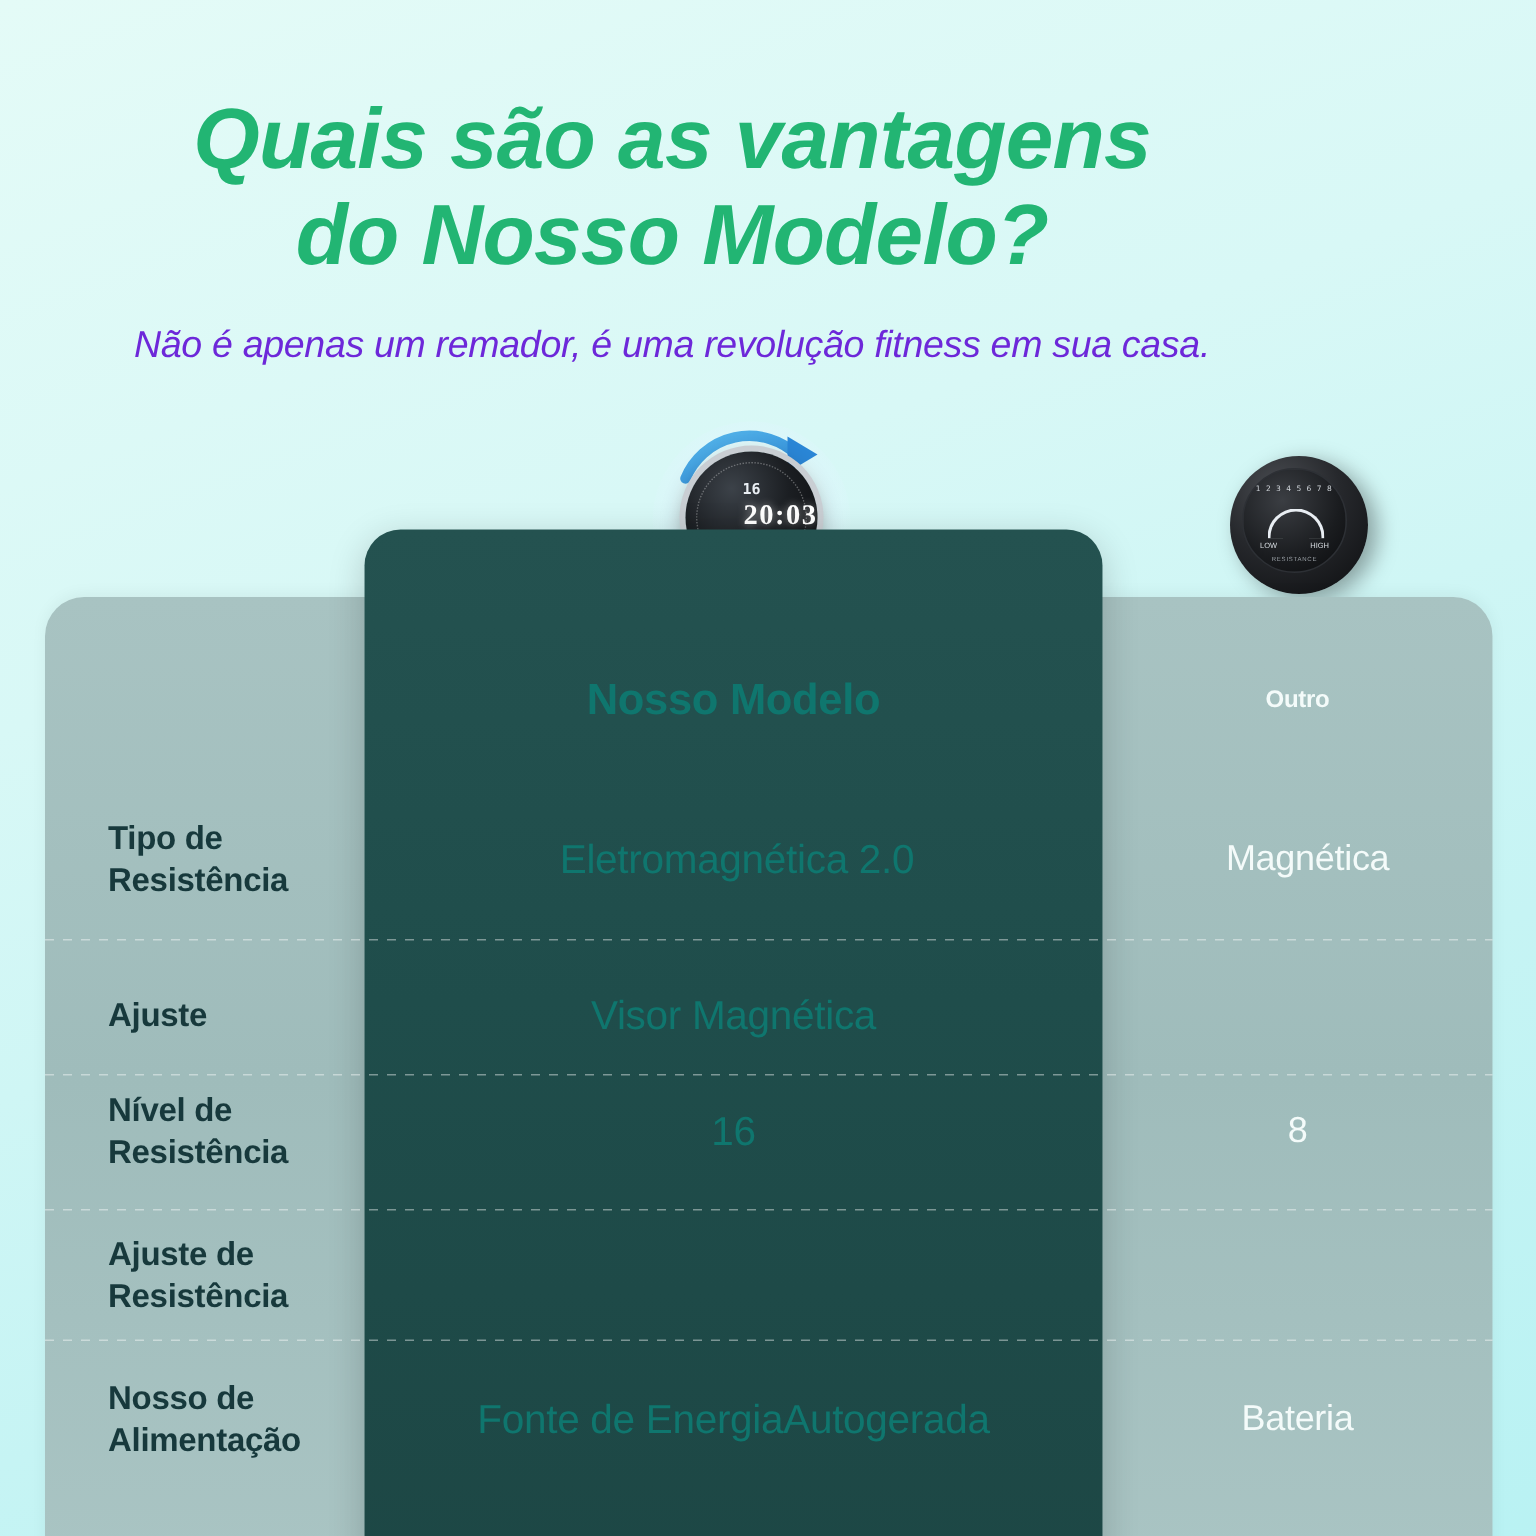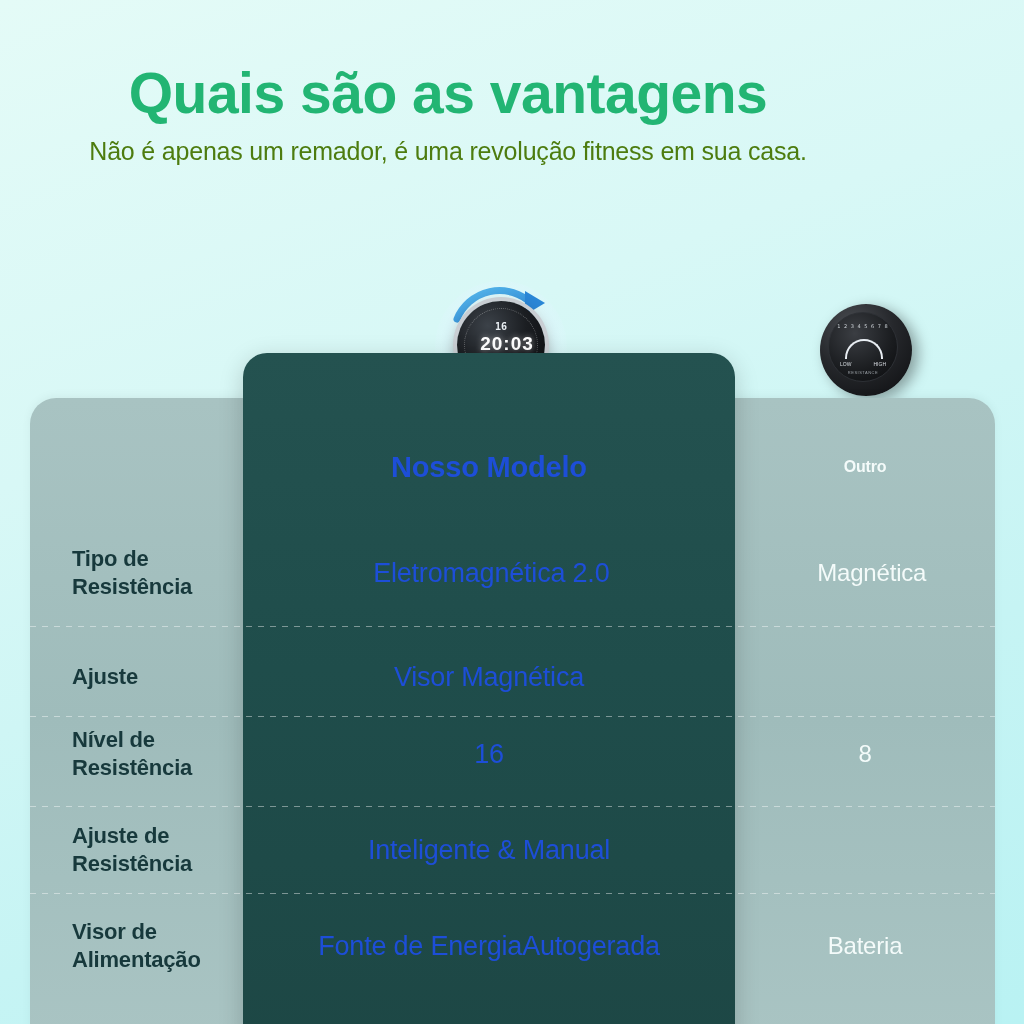--- a/index.html
+++ b/index.html
@@ -4,34 +4,34 @@
 <style>
   * { margin:0; padding:0; box-sizing:border-box; }
   html,body{ width:1024px; height:1024px; overflow:hidden; }
   body{
     font-family:"Liberation Sans", sans-serif;
     background:linear-gradient(160deg,#e4fbf7 0%,#d8f8f6 35%,#c6f4f4 70%,#b9f2f3 100%);
     position:relative;
   }
 
   
-  #header{ position:absolute; top:0; left:0; width:896px; text-align:center; }
+  #header{ position:absolute; top:0; left:0; width:896px; text-align:center;font-style:italic; }
   #title{
     margin-top:62px;
     font-size:57px;
     font-weight:800;
     line-height:1.12;
     color:#22b573;
     letter-spacing:-0.5px;
   }
   #title .l2{ display:block; }
   #subtitle{
-    margin-top:11px;
+    margin-top:26px;
     font-size:25px;
-    color:#4d7c0f;
+    color:#6d28d9;
     letter-spacing:-0.2px;
   }
 
   
   #console-wrap{
     position:absolute; left:421px; top:277px; width:160px; height:138px;
   }
   #console-glow{
     position:absolute; left:14px; top:4px; width:132px; height:132px;
     border-radius:50%;
@@ -48,23 +48,23 @@
   #console-face .ring{
     position:absolute; left:7px; top:7px; width:74px; height:74px; border-radius:50%;
     border:1px dotted rgba(255,255,255,.30);
   }
   #console-face .lvl{
     position:absolute; left:0; right:0; top:20px; text-align:center;
     color:#e9eef3; font-size:10px; font-weight:700;
     font-family:"DejaVu Sans Mono", monospace;
   }
   #console-face .time{
-    position:absolute; left:12px; right:0; top:32px; text-align:center;
+    position:absolute; left:12px; right:0; top:32px; text-align:right;
     color:#ffffff; font-size:19px; font-weight:700; letter-spacing:1px;
-    font-family:Liberation Sans, sans-serif;
+    font-family:Liberation Serif, serif;
     text-shadow:0 0 6px rgba(255,255,255,.55);
   }
   #console-face .dot{
     position:absolute; left:41px; top:62px; width:6px; height:6px;
     border-radius:50%; background:#2f86c9;
   }
 
   #knob-wrap{ position:absolute; left:802px; top:296px; width:126px; height:106px; }
   #knob-body{
     position:absolute; left:18px; top:8px; width:92px; height:92px;
@@ -113,41 +113,42 @@
   .row{
     position:absolute; left:0; width:965px; display:flex; align-items:center;
   }
   .cell{ display:flex; align-items:center; }
   .c-label{
     width:213px; padding-left:42px; flex-direction:column; align-items:flex-start;
     color:#17393c; font-size:22px; font-weight:700; line-height:1.28; letter-spacing:-.2px;
   }
   .c-ours{
     width:492px; justify-content:center; text-align:center;
-    color:#1d4ed8; font-size:27px; line-height:1.26; letter-spacing:-.2px;
+    color:#0f766e; font-size:27px; line-height:1.26; letter-spacing:-.2px;
   }
   .c-other{
     width:260px; justify-content:center; text-align:center;
     color:#f4fbfa; font-size:24px; line-height:1.26; letter-spacing:-.2px;
   }
   .hdr .c-ours{ font-size:29px; font-weight:700; }
   .hdr .c-other{ font-size:16px; font-weight:700; }
 
   .divider{
     position:absolute; left:0; width:965px; height:1px;
     background:repeating-linear-gradient(to right,
       rgba(255,255,255,.42) 0 6px, rgba(255,255,255,0) 6px 12px);
   }
 </style>
 </head>
 <body>
 
 <div id="header">
   <h1 id="title">
     <span>Quais são as vantagens</span>
+    <span class="l2">do Nosso Modelo?</span>
   </h1>
   <p id="subtitle">Não é apenas um remador, é uma revolução fitness em sua casa.</p>
 </div>
 
 <div id="console-wrap">
   <div id="console-glow"></div>
   <svg id="console-arrows" width="160" height="138" viewBox="0 0 160 138">
     <defs>
       <linearGradient id="ag" x1="0" y1="0" x2="1" y2="1">
         <stop offset="0%" stop-color="#57b7ea"></stop>
@@ -216,27 +217,26 @@
     <div class="cell c-ours">16</div>
     <div class="cell c-other">8</div>
   </div>
   <div class="divider" style="top:408px;"></div>
 
   <div class="row" style="top:408px;height:88px;">
     <div class="cell c-label">
       <span>Ajuste de</span>
       <span>Resistência</span>
     </div>
-    <div class="cell c-ours">Inteligente &amp; Manual</div>
   </div>
   <div class="divider" style="top:495px;"></div>
 
   <div class="row" style="top:498px;height:100px;">
     <div class="cell c-label">
-      <span>Visor de</span>
+      <span>Nosso de</span>
       <span>Alimentação</span>
     </div>
     <div class="cell c-ours" style="">
       <span>Fonte de Energia</span>
       <span>Autogerada</span>
     </div>
     <div class="cell c-other">Bateria</div>
   </div>
 
 </div>

